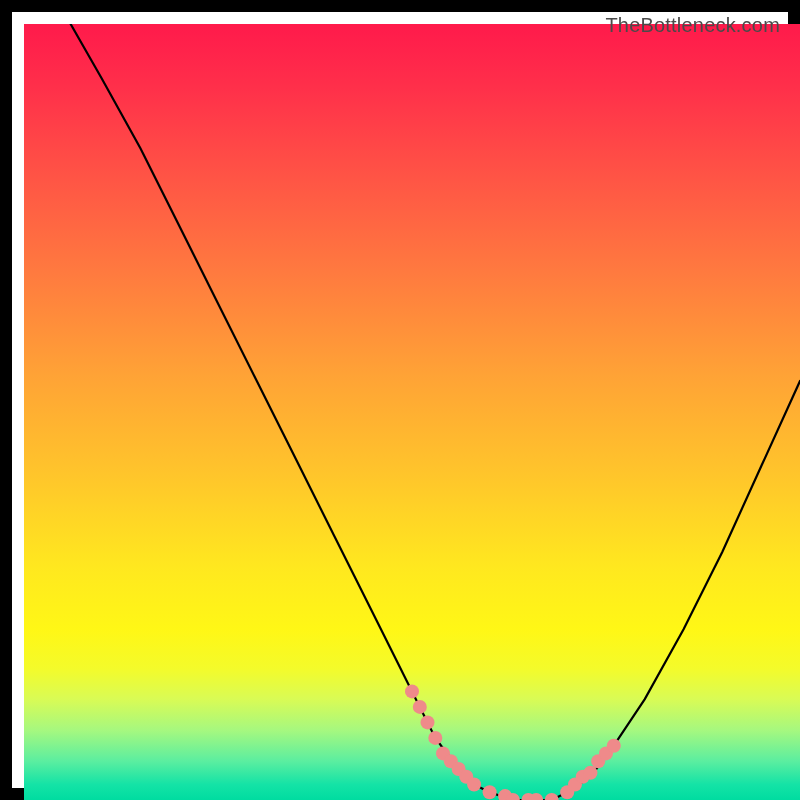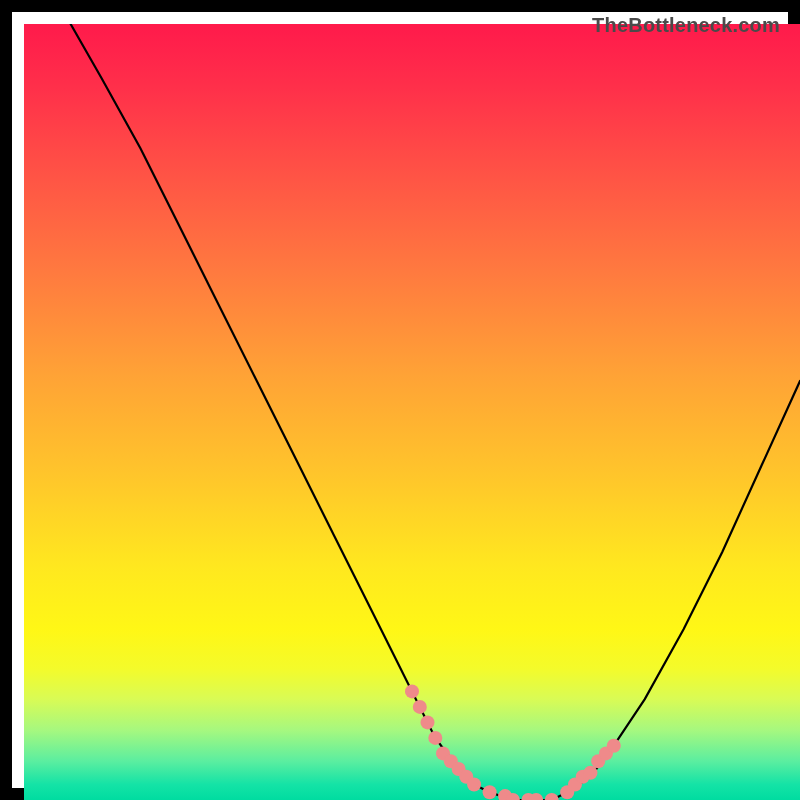--- a/index.html
+++ b/index.html
@@ -59,21 +59,21 @@
     width: 776px;
     height: 776px;
   }
   .watermark {
     position: absolute;
     top: 14px;
     right: 20px;
     color: #4a4a4a;
     font-size: 20px;
     letter-spacing: 0.2px;
-    font-weight: 700;
+    font-weight: 400;
     user-select: none;
   }
 </style>
 </head>
 <body>
 
 <div class="frame">
   <div class="plot-area">
     <div class="gradient"></div>
 

